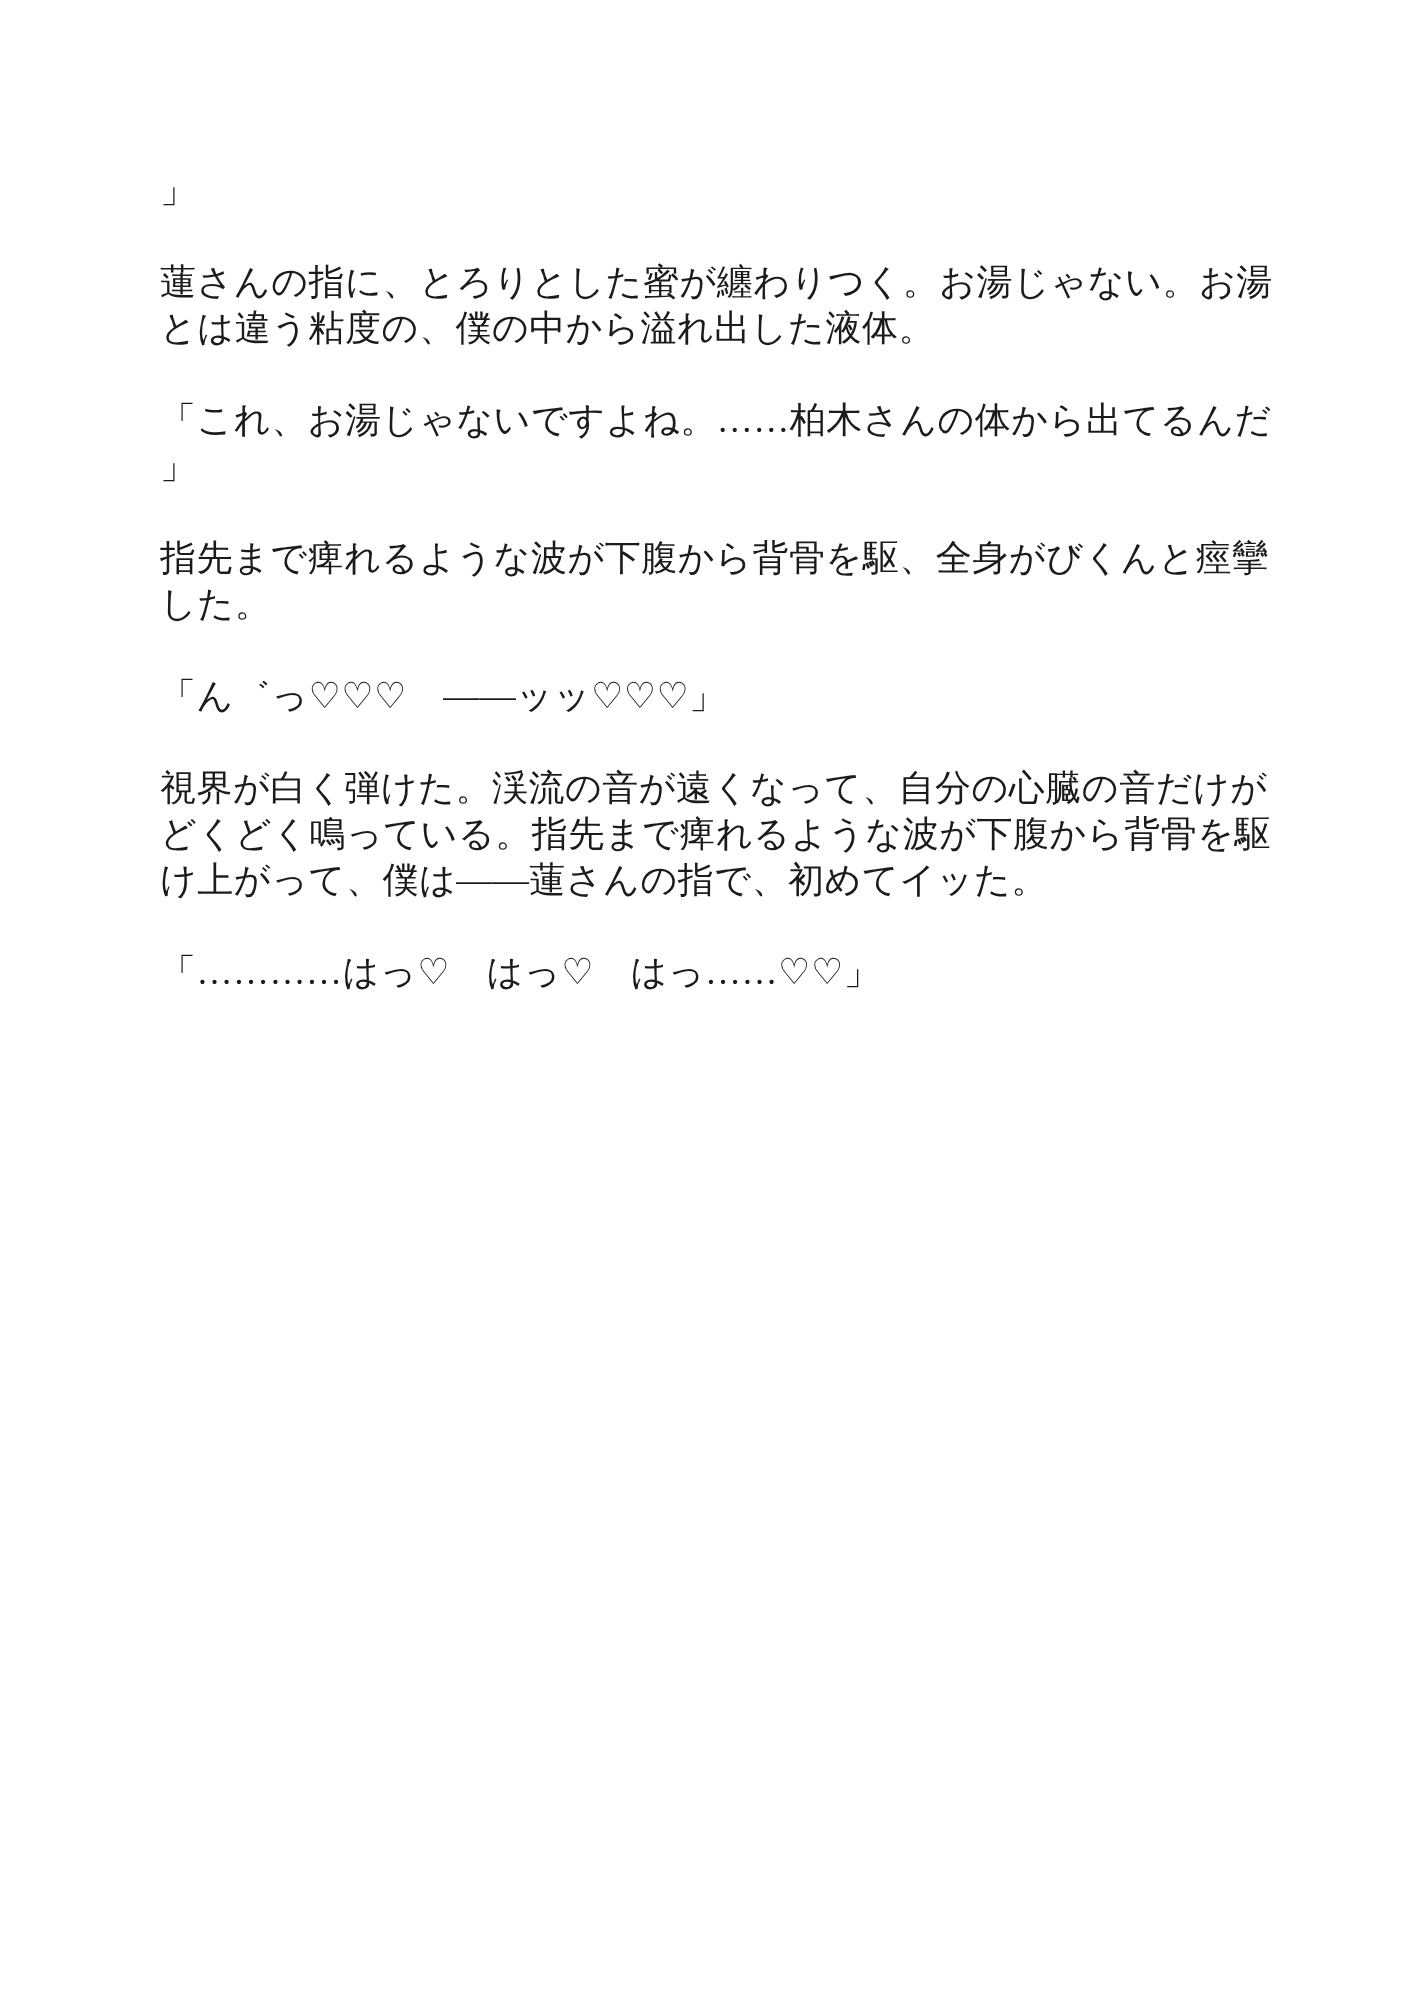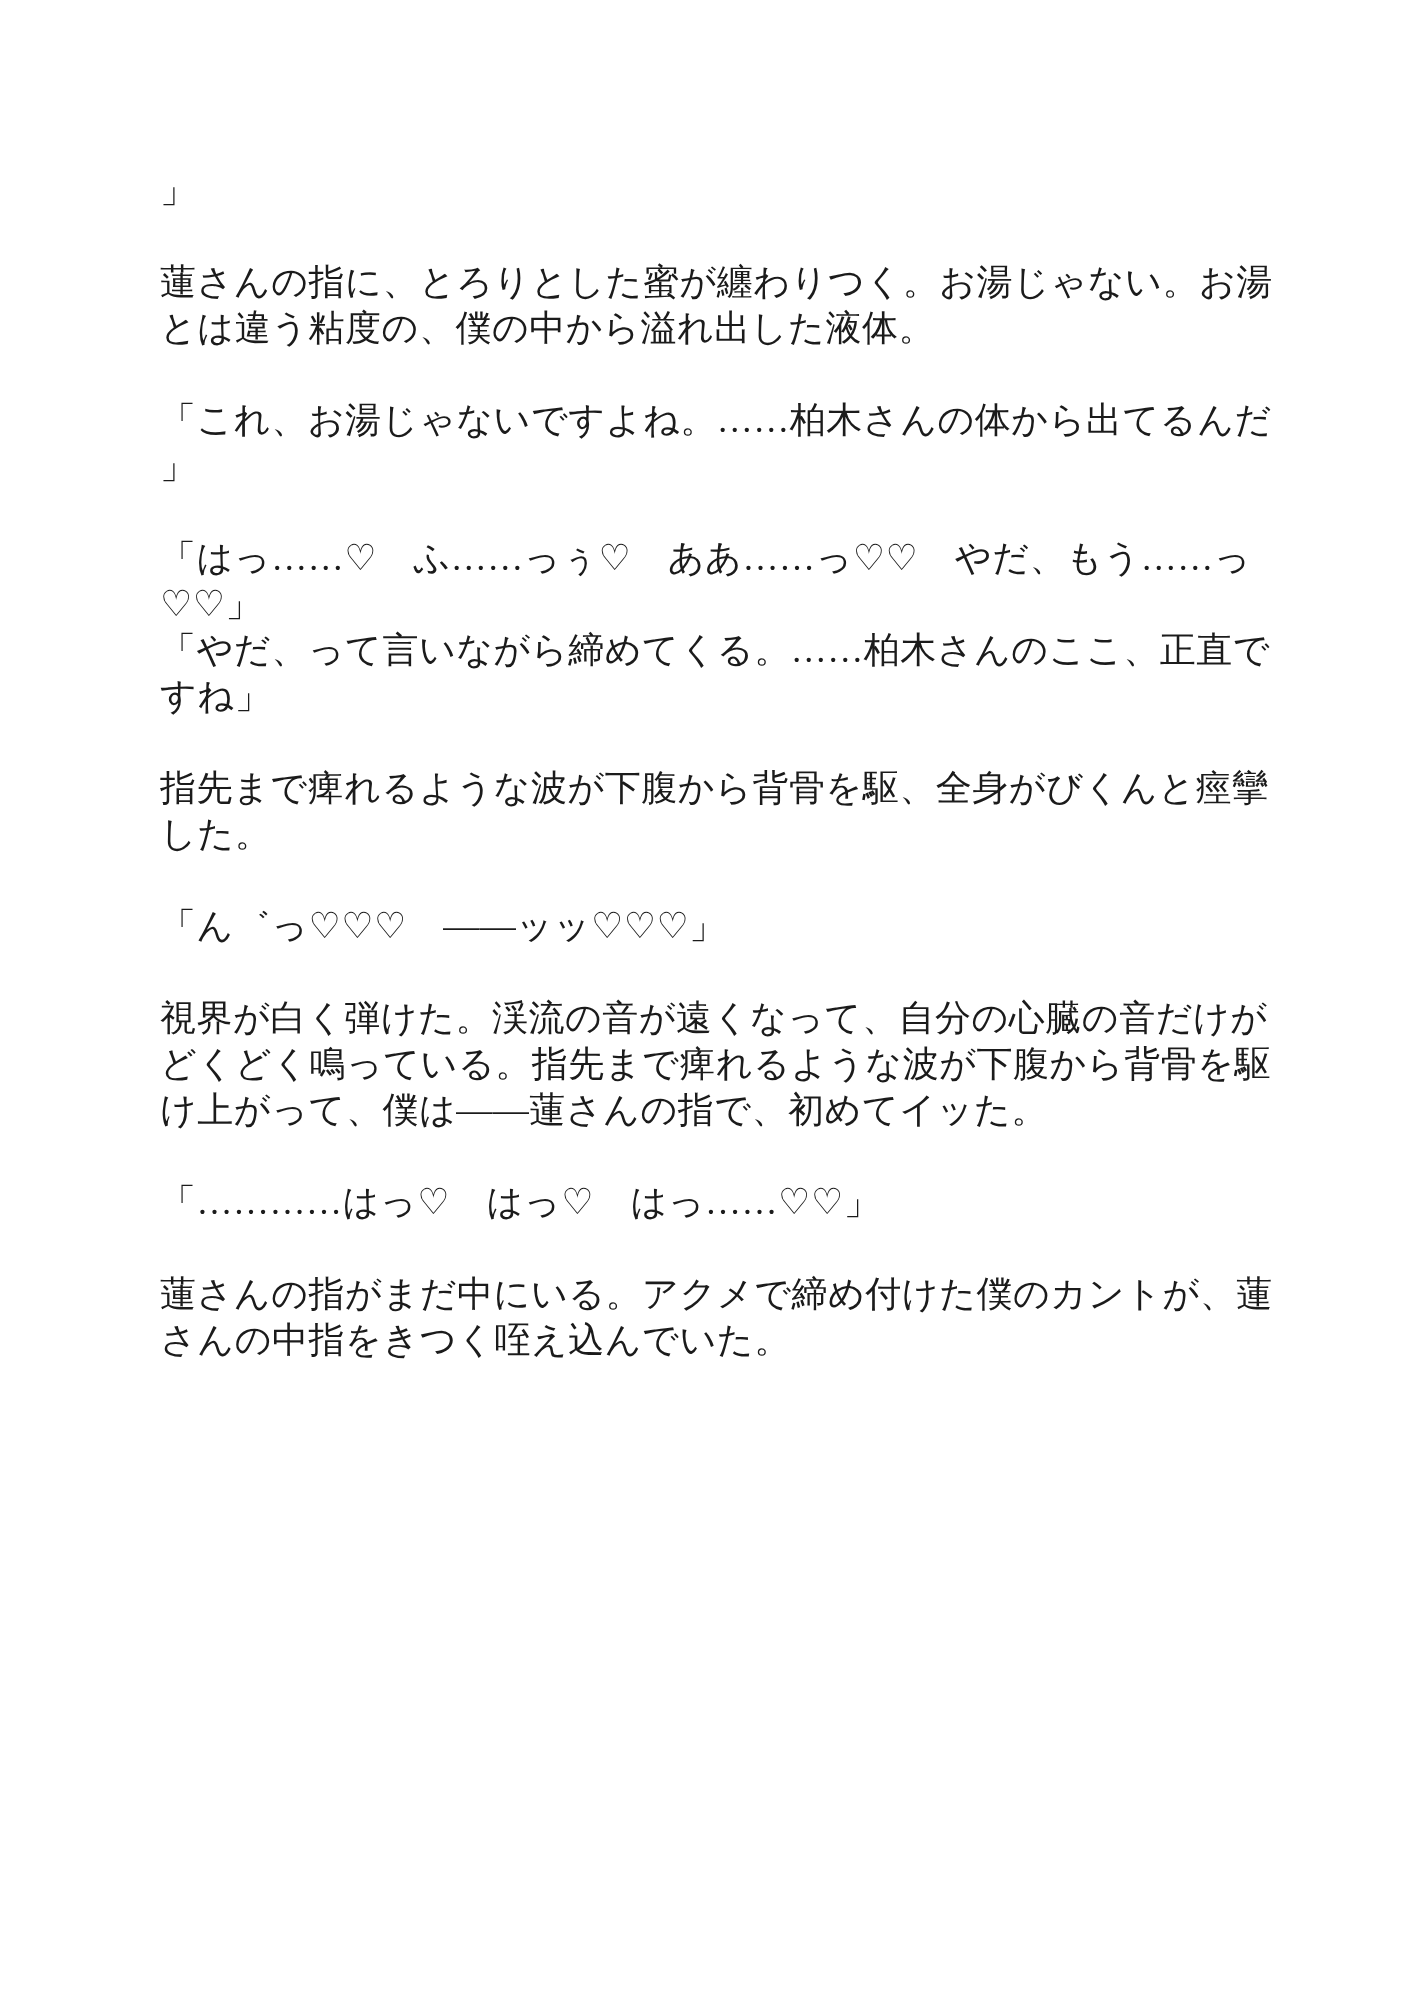--- a/index.html
+++ b/index.html
@@ -34,27 +34,21 @@
 </head>
 <body>
 
 <div class="page">
   <div class="text-column">
     <p>」</p>
     <p>蓮さんの指に、とろりとした蜜が纏わりつく。お湯じゃない。お湯
 とは違う粘度の、僕の中から溢れ出した液体。</p>
     <p>「これ、お湯じゃないですよね。……柏木さんの体から出てるんだ
 」</p>
-    <p>「はっ……♡　ふ……っぅ♡　ああ……っ♡♡　やだ、もう……っ
-♡♡」
-「やだ、って言いながら締めてくる。……柏木さんのここ、正直で
-すね」</p>
     <p>指先まで痺れるような波が下腹から背骨を駆、全身がびくんと痙攣
 した。</p>
     <p>「ん゛っ♡♡♡　——ッッ♡♡♡」</p>
     <p>視界が白く弾けた。渓流の音が遠くなって、自分の心臓の音だけが
 どくどく鳴っている。指先まで痺れるような波が下腹から背骨を駆
 け上がって、僕は——蓮さんの指で、初めてイッた。</p>
     <p>「…………はっ♡　はっ♡　はっ……♡♡」</p>
-    <p>蓮さんの指がまだ中にいる。アクメで締め付けた僕のカントが、蓮
-さんの中指をきつく咥え込んでいた。</p>
   </div>
 </div>
 
 </body></html>

